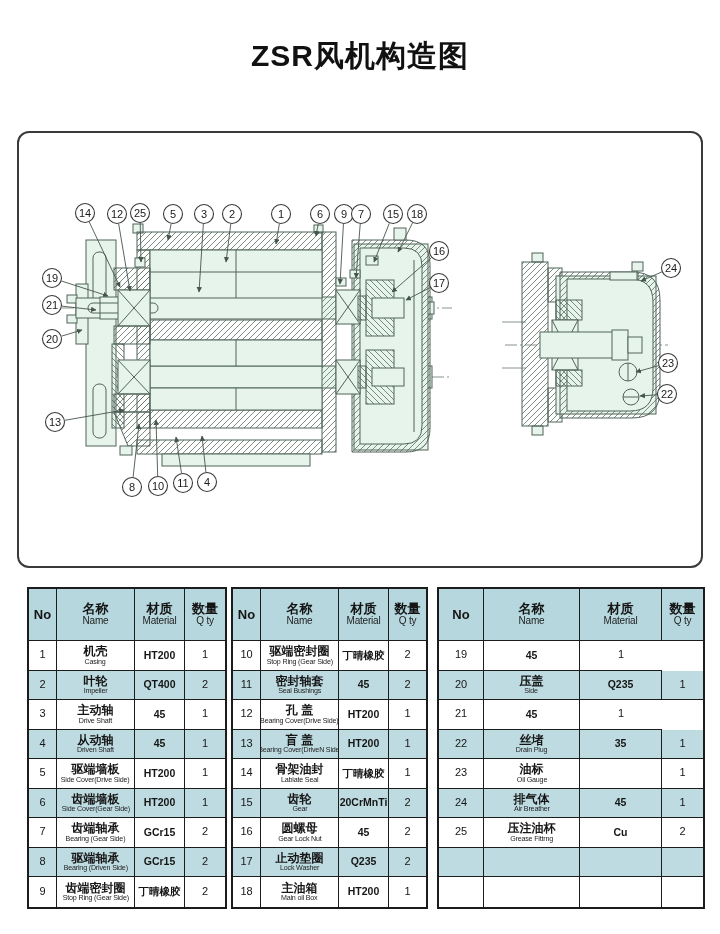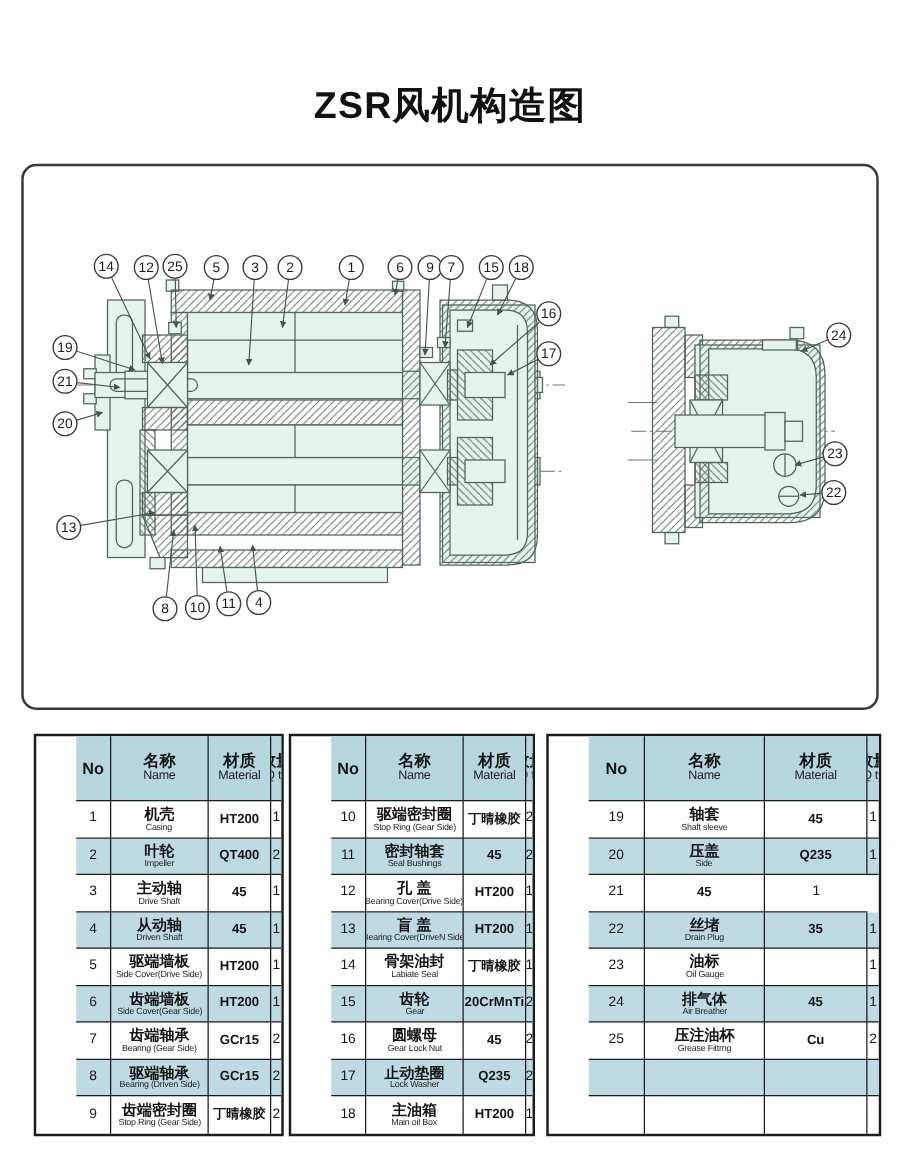--- a/index.html
+++ b/index.html
@@ -2,35 +2,35 @@
 <html><head>
 <meta charset="utf-8">
 <style>
   html,body{margin:0;padding:0;background:#ffffff;}
   body{width:720px;height:934px;position:relative;overflow:hidden;
        font-family:"Liberation Sans",sans-serif;color:#1a1a1a;}
   .page{position:absolute;inset:0;width:720px;height:934px;background:#fff;}
 
   
   .title-zh{position:absolute;top:36px;left:0;width:720px;text-align:center;
-            font-size:30px;font-weight:bold;letter-spacing:1px;color:#111;margin-top:28px;}
+            font-size:30px;font-weight:bold;letter-spacing:1px;color:#111;}
   .title-en{position:absolute;top:76px;left:0;width:720px;text-align:center;
             font-size:15px;font-weight:bold;color:#111;}
 
   
   .panel{position:absolute;left:17px;top:131px;width:686px;height:437px;
          border:2px solid #3a3a3a;border-radius:12px;box-sizing:border-box;background:#fff;}
   svg.draw{position:absolute;left:0;top:130px;}
 
   
   .parts-table{position:absolute;top:587px;border:2px solid #1c1c1c;box-sizing:border-box;background:#fff;}
   .t0{left:27px;width:200px;}
   .t1{left:231px;width:197px;}
   .t2{left:437px;width:268px;}
-  .trow{display:grid;box-sizing:border-box;margin-left:32px;}
+  .trow{display:grid;box-sizing:border-box;}
   .t0 .trow,.t1 .trow{grid-template-columns:28px 78px 50px 1fr;}
   .t2 .trow{grid-template-columns:45px 96px 82px 1fr;}
   .thead{height:52px;background:#b6d7de;}
   .tbody-row{height:29.5px;}
   .tbody-row.alt{background:#bedbe1;}
   .cell{border-right:1px solid #1c1c1c;border-bottom:1px solid #1c1c1c;
         display:flex;flex-direction:column;align-items:center;justify-content:center;
         overflow:hidden;text-align:center;line-height:1.05;}
   .cell:last-child{border-right:none;align-items:center;}
   .trow:last-child .cell{border-bottom:none;}
@@ -578,24 +578,20 @@
         <div class="cell ">
           <div class="zh">数量</div>
           <div class="en">Q ty</div>
         </div>
       </div>
       <div class="trow tbody-row">
         <div class="cell ">
           <div class="num">19</div>
         </div>
         <div class="cell ">
-          <div class="zh">轴套</div>
-          <div class="en">Shaft sleeve</div>
-        </div>
-        <div class="cell ">
           <div class="mat">45</div>
         </div>
         <div class="cell ">
           <div class="num">1</div>
         </div>
       </div>
       <div class="trow tbody-row alt">
         <div class="cell ">
           <div class="num">20</div>
         </div>

